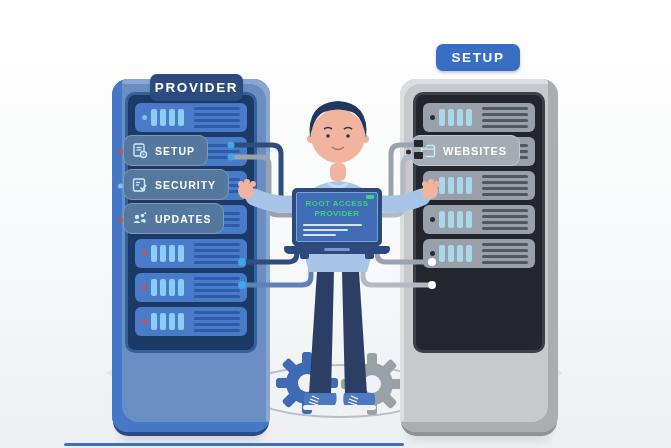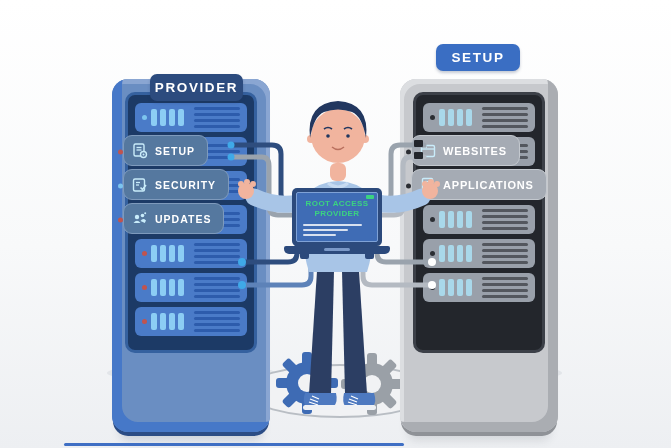--- a/index.html
+++ b/index.html
@@ -256,38 +256,20 @@
           <svg class="icon" viewBox="0 0 18 18">
             <rect x="2.5" y="3.5" width="13" height="11" rx="1.5" fill="none" stroke="currentColor" stroke-width="1.4"></rect>
             <line x1="2.5" y1="7" x2="15.5" y2="7" stroke="currentColor" stroke-width="1.3"></line>
             <circle cx="5" cy="5.2" r=".7" fill="currentColor"></circle>
             <circle cx="7.2" cy="5.2" r=".7" fill="currentColor"></circle>
           </svg>
           <span>WEBSITES</span>
         </span>
       </div>
       <div class="row row-right">
-        <span class="vents">
-            <i></i>
-            <i></i>
-            <i></i>
-          </span>
-        <span class="row-dot led-dark"></span>
-        <span class="pill pill-right">
-          <svg class="icon" viewBox="0 0 18 18">
-            <rect x="3.5" y="2.5" width="10" height="12" rx="1" fill="none" stroke="currentColor" stroke-width="1.4"></rect>
-            <line x1="6" y1="5.5" x2="11" y2="5.5" stroke="currentColor" stroke-width="1.3"></line>
-            <line x1="6" y1="8" x2="11" y2="8" stroke="currentColor" stroke-width="1.3"></line>
-            <circle cx="12.5" cy="12.5" r="3" fill="#a5abb4" stroke="currentColor" stroke-width="1.4"></circle>
-            <circle cx="12.5" cy="12.5" r="1" fill="currentColor"></circle>
-          </svg>
-          <span>APPLICATIONS</span>
-        </span>
-      </div>
-      <div class="row row-right">
         <span class="led led-dark"></span>
         <span class="bars">
             <i></i>
             <i></i>
             <i></i>
             <i></i>
           </span>
         <span class="vents">
             <i></i>
             <i></i>

